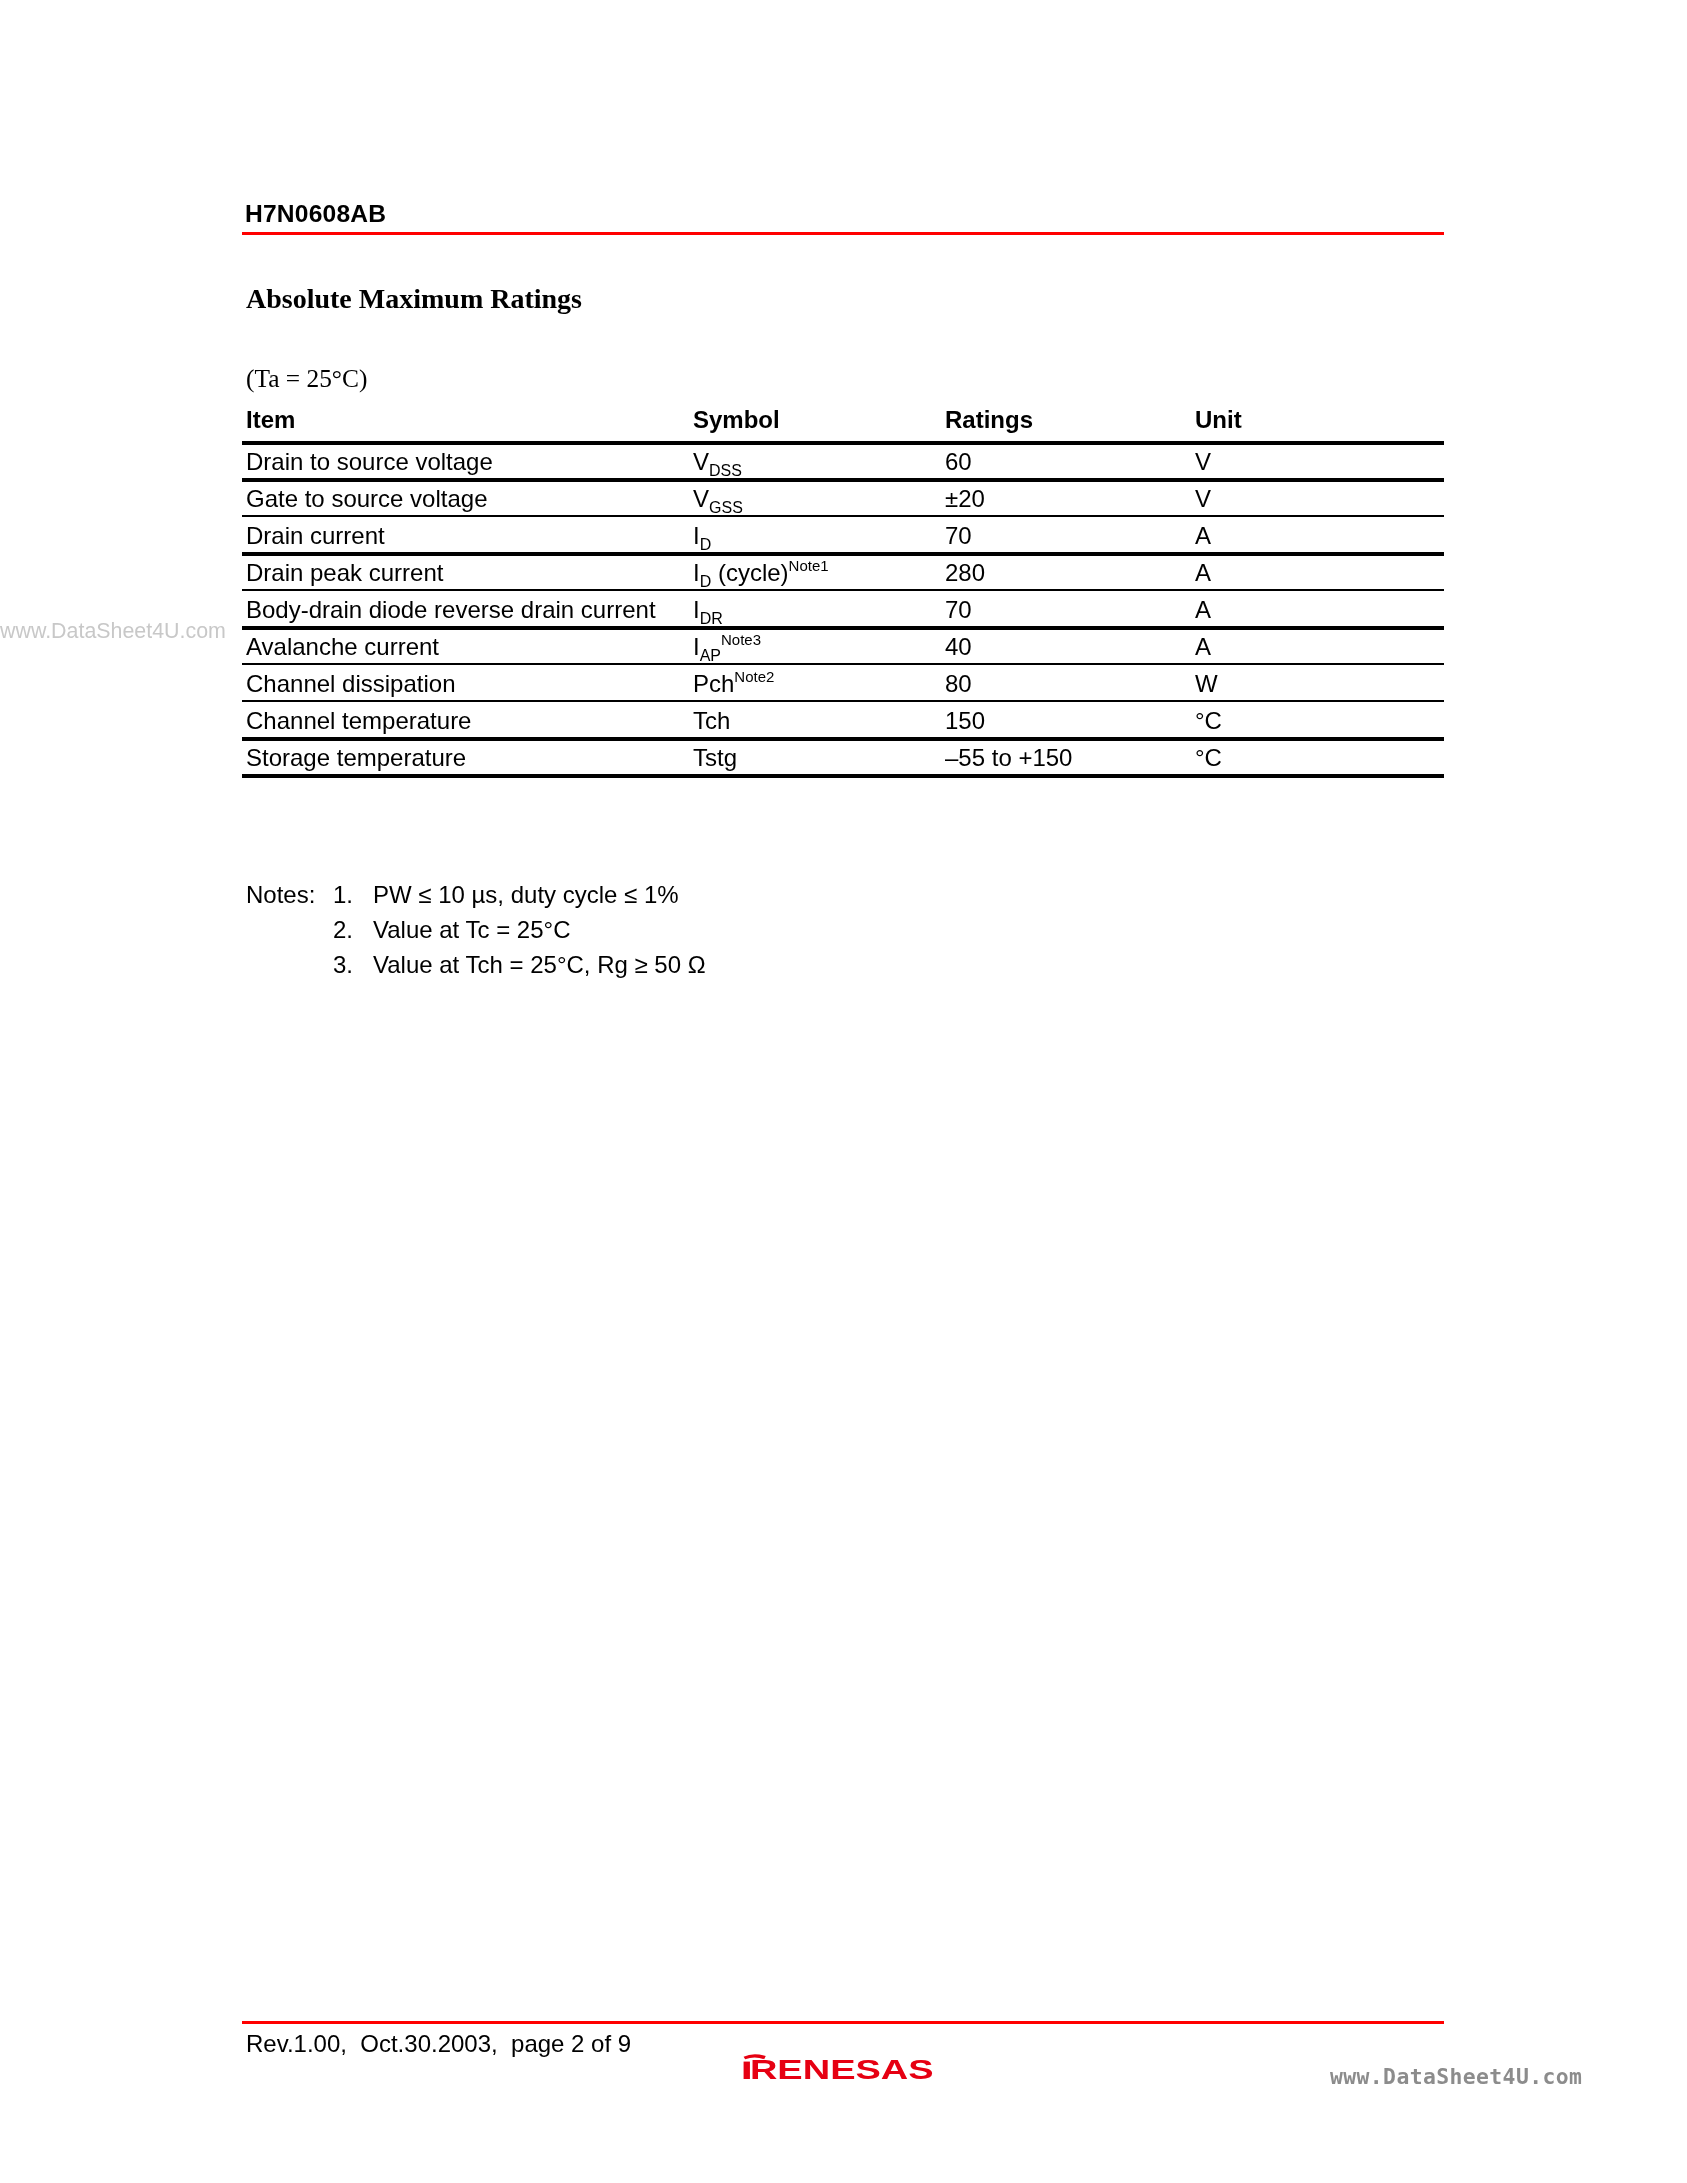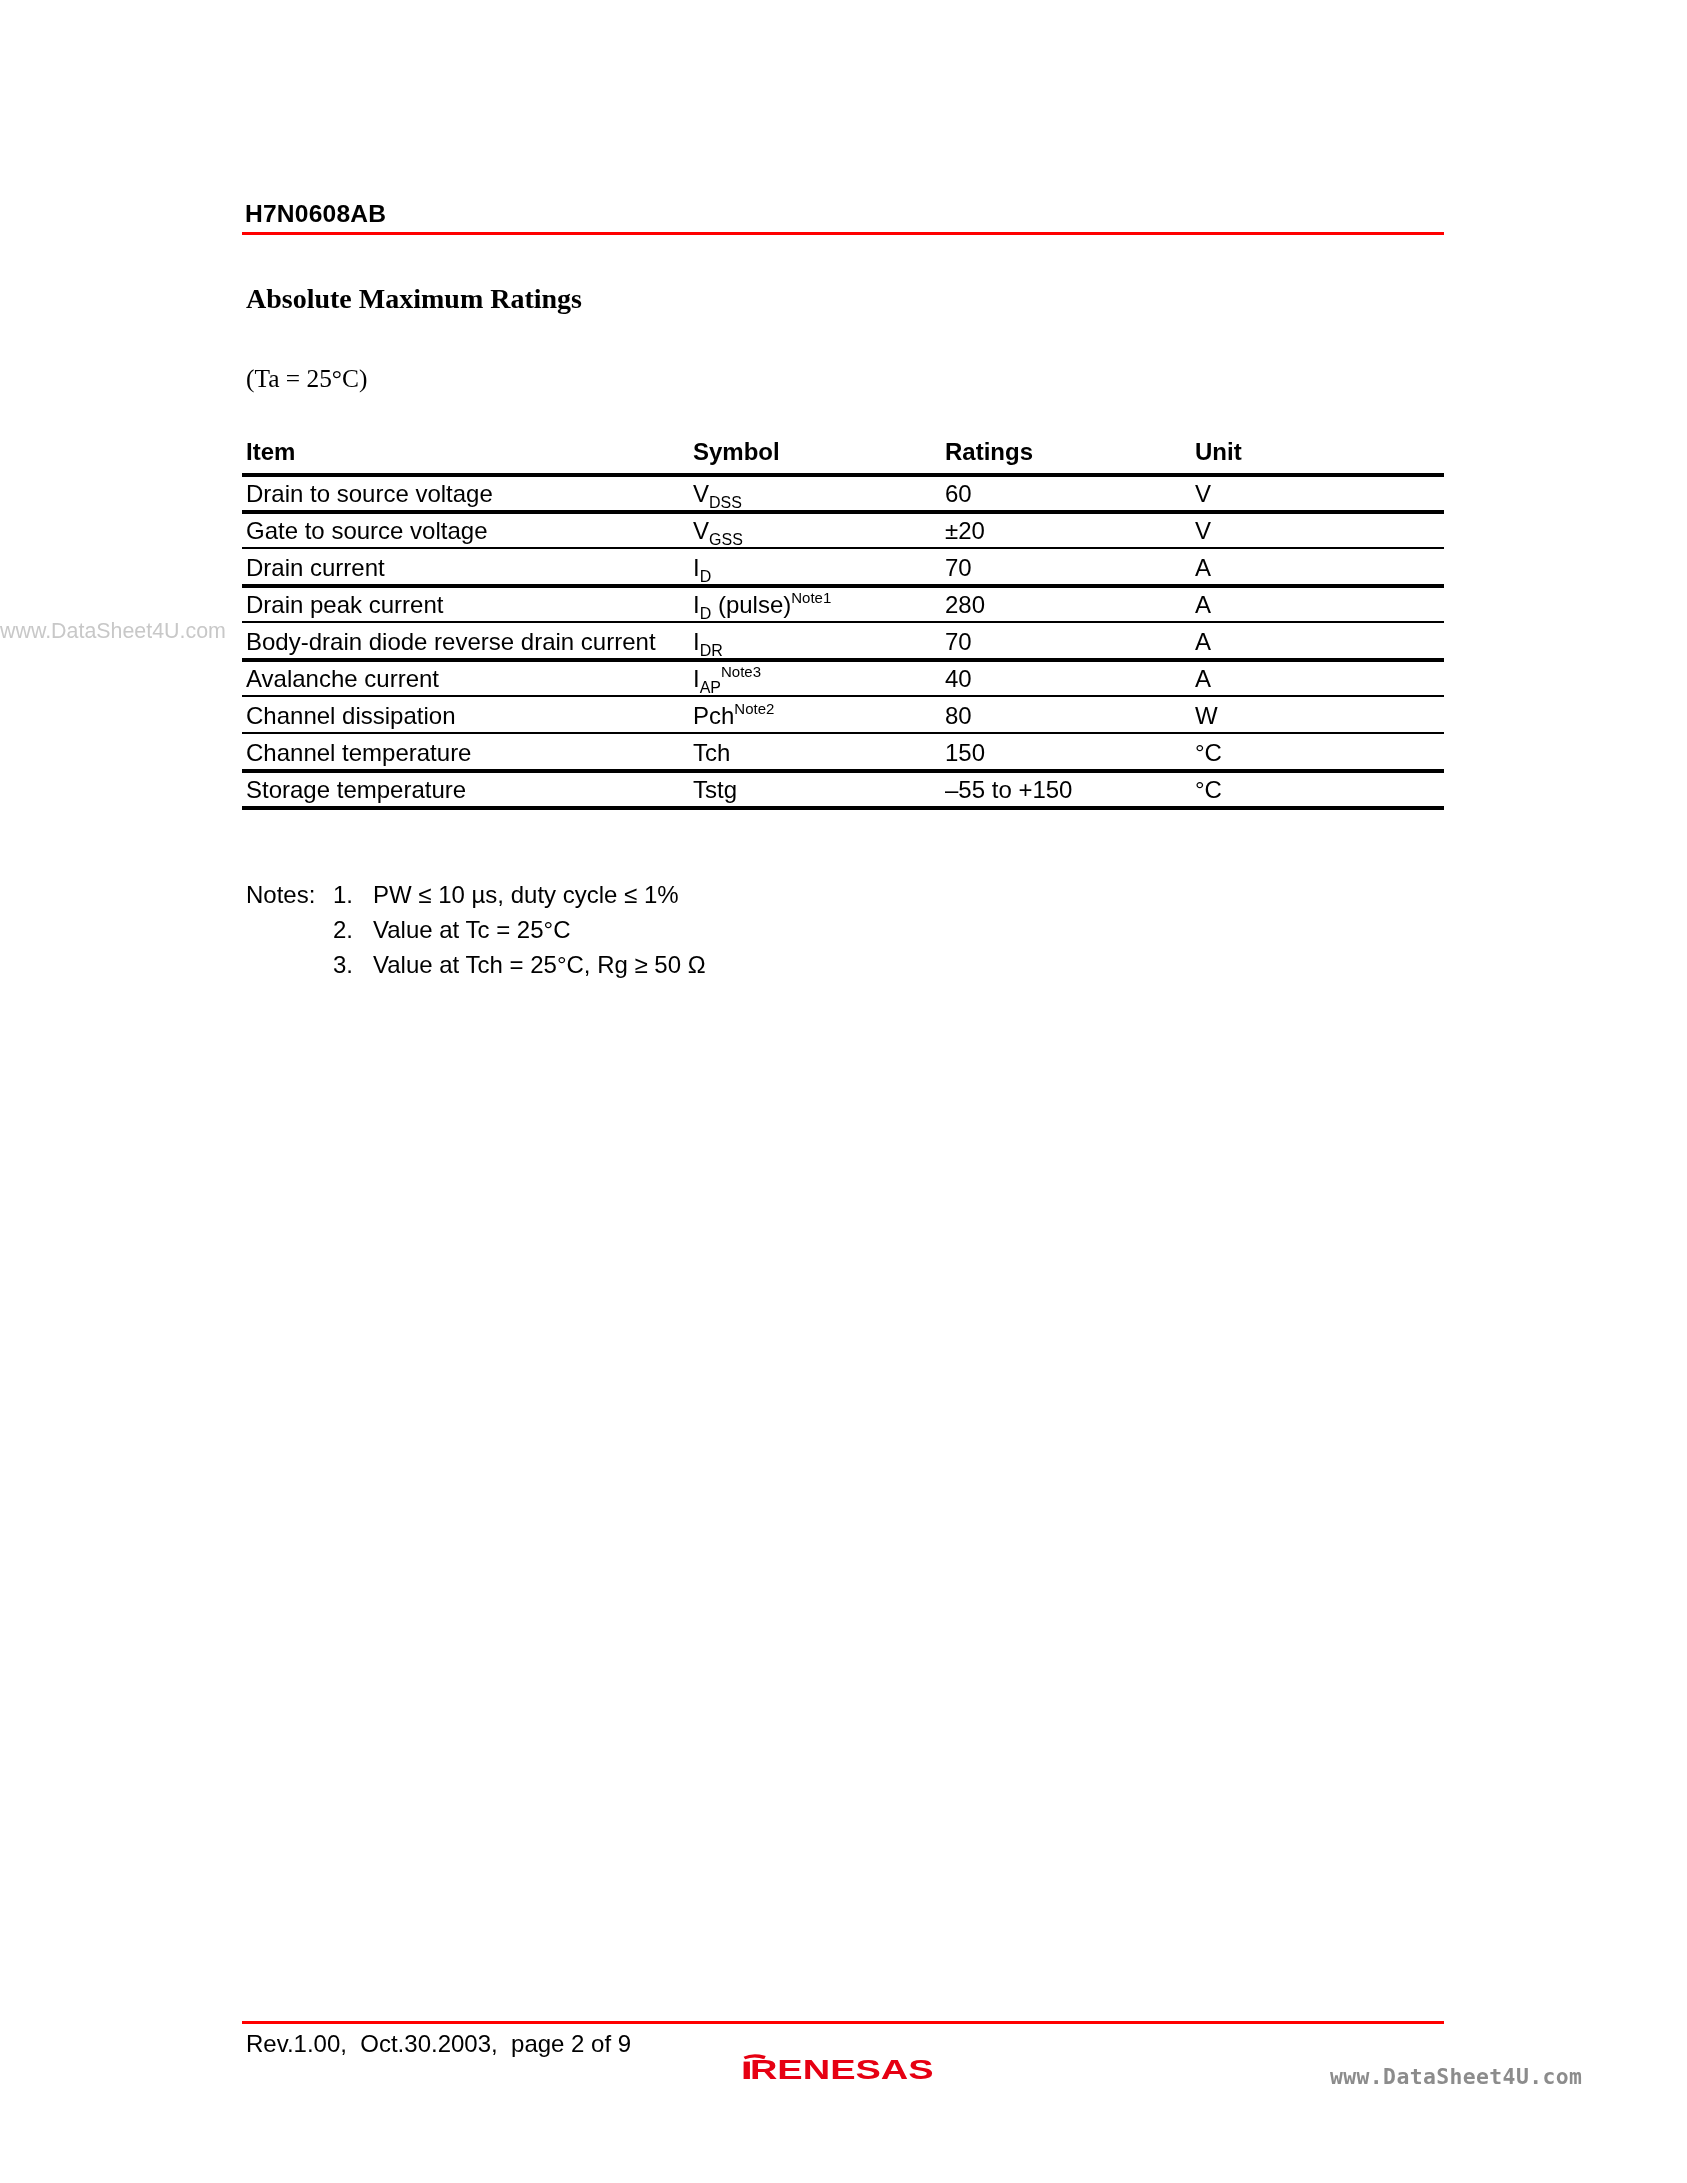--- a/index.html
+++ b/index.html
@@ -7,21 +7,21 @@
   .page { position: absolute; left: 0; top: 0; width: 1687px; height: 2183px; }
 
   .doc-id { position: absolute; left: 245px; top: 200px; font-family: "Liberation Sans", sans-serif; font-weight: bold; font-size: 24.6px; letter-spacing: 0.2px; }
   .red-rule { position: absolute; left: 242px; width: 1202px; height: 3.2px; background: #ff0000; }
   .red-rule.top { top: 232px; }
   .red-rule.bottom { top: 2021px; }
 
   .title { position: absolute; left: 246px; top: 283px; font-family: "Liberation Serif", serif; font-weight: bold; font-size: 28px; }
   .condition { position: absolute; left: 246px; top: 364px; font-family: "Liberation Serif", serif; font-size: 25.4px; }
 
-  .table { position: absolute; left: 242px; top: 430px; width: 1202px; font-family: "Liberation Sans", sans-serif; font-size: 24px; }
+  .table { position: absolute; left: 242px; top: 398px; width: 1202px; font-family: "Liberation Sans", sans-serif; font-size: 24px; }
   .row { position: relative; height: 37px; }
   .row.header { height: 44px; font-weight: bold; }
   .cell { position: absolute; top: 6.4px; white-space: nowrap; }
   .row.header .cell { top: 8px; }
   .c-item { left: 4px; }
   .c-symbol { left: 451px; }
   .c-rating { left: 703px; }
   .c-unit { left: 953px; }
   .rule { position: absolute; left: 0; width: 1202px; background: #000; }
   .rule.thick { height: 4px; }
@@ -79,21 +79,21 @@
         </div>
         <div class="row">
           <span class="cell c-item">Drain current</span>
           <span class="cell c-symbol"><span>I</span><span class="sub">D</span></span>
           <span class="cell c-rating">70</span>
           <span class="cell c-unit">A</span>
           <div class="rule thick" style="top:36px"></div>
         </div>
         <div class="row">
           <span class="cell c-item">Drain peak current</span>
-          <span class="cell c-symbol"><span>I</span><span class="sub">D</span><span style="white-space:pre"> (pulse)</span><span class="sup">Note1</span></span>
+          <span class="cell c-symbol"><span>I</span><span class="sub">D</span><span style="white-space:pre"> (cycle)</span><span class="sup">Note1</span></span>
           <span class="cell c-rating">280</span>
           <span class="cell c-unit">A</span>
           <div class="rule thin" style="top:36px"></div>
         </div>
         <div class="row">
           <span class="cell c-item">Body-drain diode reverse drain current</span>
           <span class="cell c-symbol"><span>I</span><span class="sub">DR</span></span>
           <span class="cell c-rating">70</span>
           <span class="cell c-unit">A</span>
           <div class="rule thick" style="top:36px"></div>

